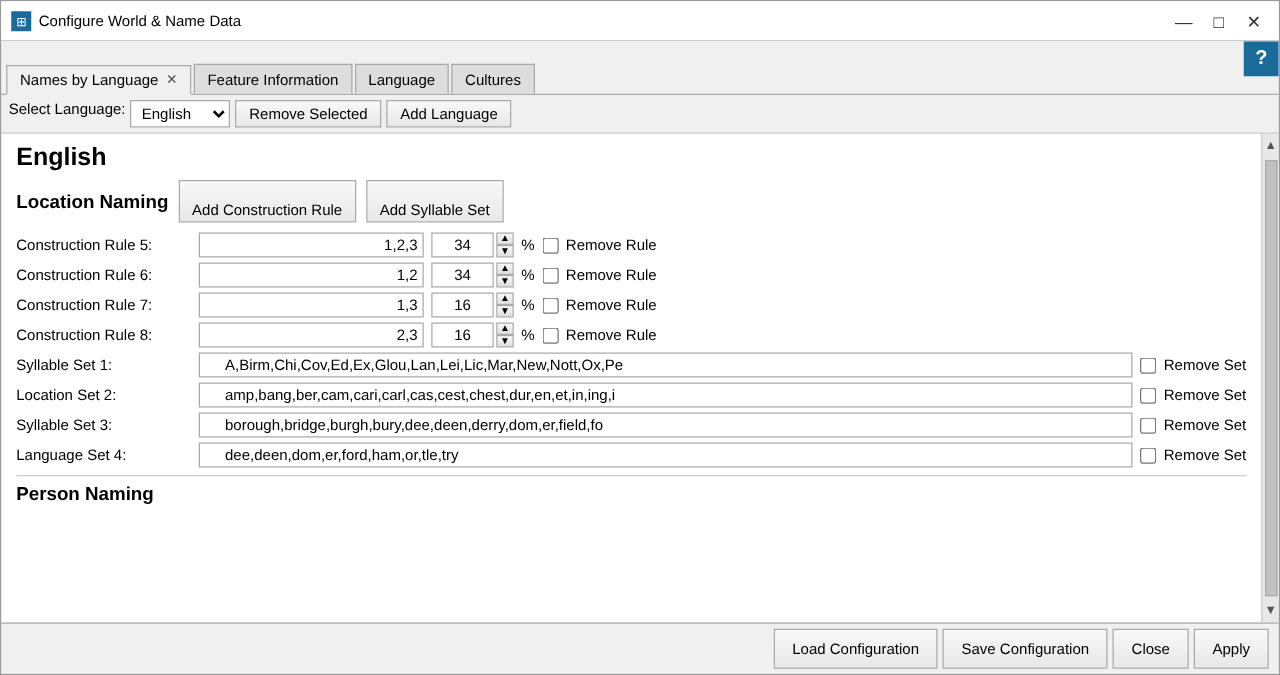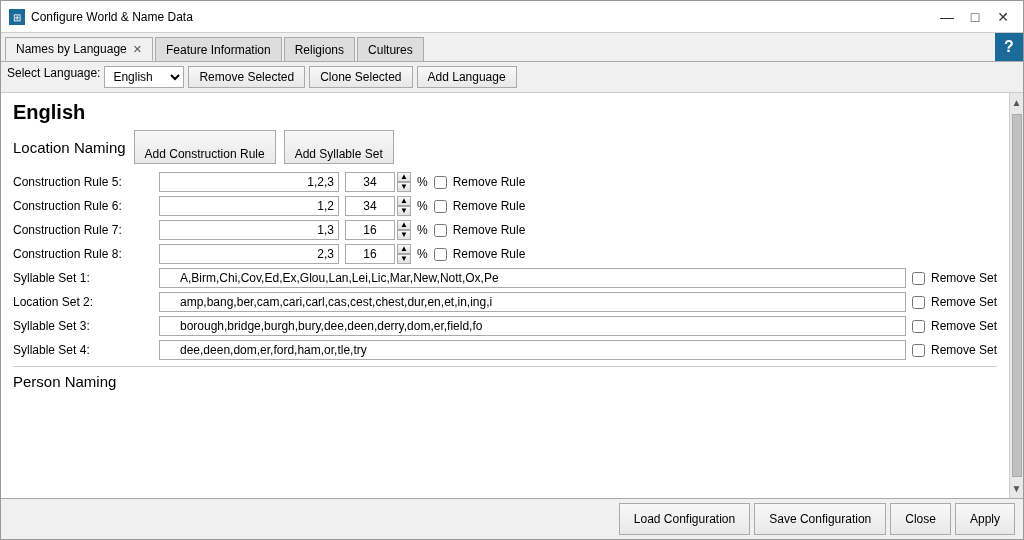--- a/index.html
+++ b/index.html
@@ -91,22 +91,22 @@
       display: flex;
       flex-direction: column;
       position: relative;
       overflow: hidden;
     }
 
     .tabs-bar {
       background: #f0f0f0;
       border-bottom: 1px solid #aaa;
       display: flex;
-      align-items: flex-start;
-      padding: 4px 4px 0 4px;
+      align-items: center;
+      padding: 18px 4px 0 4px;
       gap: 2px;
     }
 
     .tab {
       padding: 4px 10px;
       background: #ddd;
       border: 1px solid #aaa;
       border-bottom: none;
       cursor: pointer;
       font-size: 12px;
@@ -200,21 +200,21 @@
 
     .section-header {
       display: flex;
       align-items: center;
       gap: 8px;
       margin-bottom: 8px;
     }
 
     .section-title {
       font-size: 15px;
-      font-weight: normal;
+      font-weight: bold;
     }
 
     .section-btn {
       padding: 16px 10px;
       border: 1px solid #aaa;
       background: linear-gradient(to bottom, #f8f8f8, #e8e8e8);
       font-size: 12px;
       cursor: pointer;
       height: 22px;
     }
@@ -350,34 +350,33 @@
 
     <div class="tabs-bar">
       <div class="tab active">
         <span>Names by Language</span>
         <span class="tab-close">✕</span>
       </div>
       <div class="tab">
         <span>Feature Information</span>
       </div>
       <div class="tab">
-        <span>Religions</span>
+        <span>Language</span>
       </div>
       <div class="tab">
         <span>Cultures</span>
       </div>
     </div>
 
     <div class="toolbar">
       <span class="toolbar-label">Select Language:</span>
       <select class="toolbar-select">
         <option>English</option>
       </select>
       <button class="toolbar-btn">Remove Selected</button>
-      <button class="toolbar-btn">Clone Selected</button>
       <button class="toolbar-btn">Add Language</button>
     </div>
 
     <div class="main-panel">
       <div class="main-content">
 
         <div class="lang-title">English</div>
 
         <div class="section-header">
           <span class="section-title">Location Naming</span>
@@ -460,21 +459,21 @@
         </div>
 
         <div class="rule-row">
           <span class="rule-label">Syllable Set 3:</span>
           <input class="rule-input-wide" type="text" value="borough,bridge,burgh,bury,dee,deen,derry,dom,er,field,fo" style="">
           <input type="checkbox" class="rule-checkbox" style="">
           <span class="remove-link">Remove Set</span>
         </div>
 
         <div class="rule-row">
-          <span class="rule-label">Syllable Set 4:</span>
+          <span class="rule-label">Language Set 4:</span>
           <input class="rule-input-wide" type="text" value="dee,deen,dom,er,ford,ham,or,tle,try" style="">
           <input type="checkbox" class="rule-checkbox" style="">
           <span class="remove-link">Remove Set</span>
         </div>
 
         <div class="section-header section-divider" style="margin-top: 6px; border-top: 1px solid #ccc; padding-top: 6px;">
           <span class="section-title">Person Naming</span>
         </div>
 
       </div>

